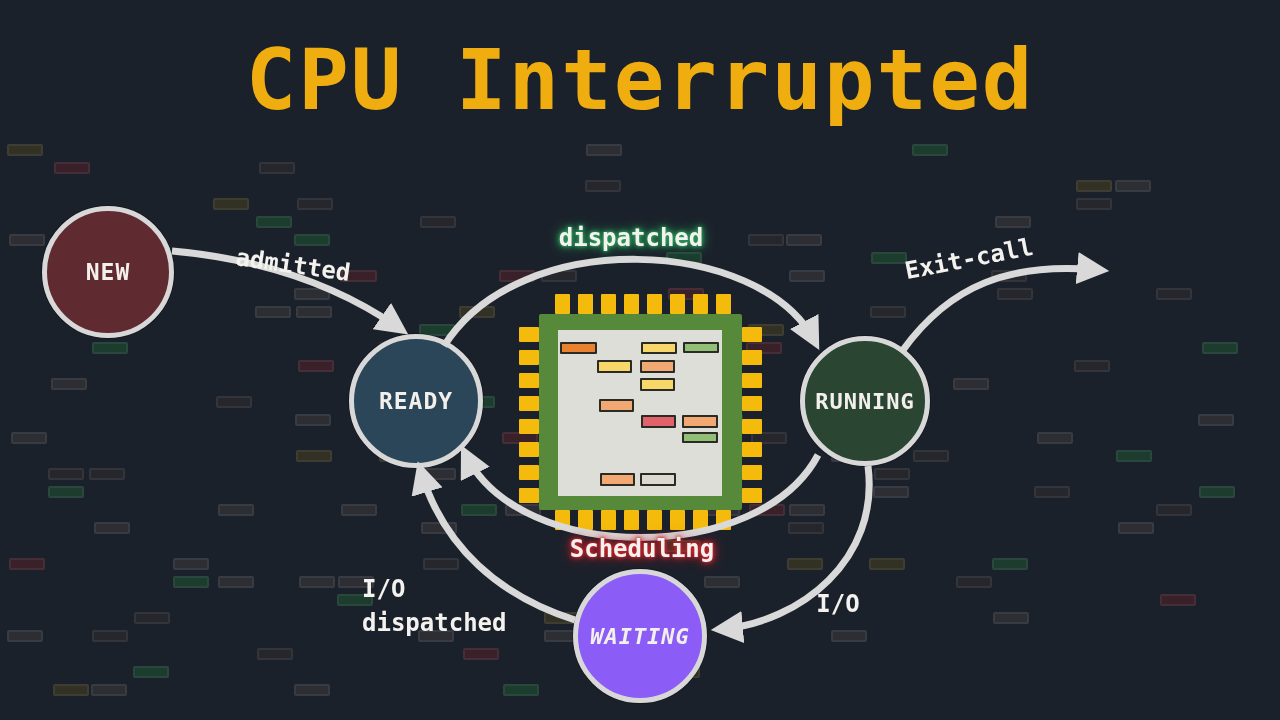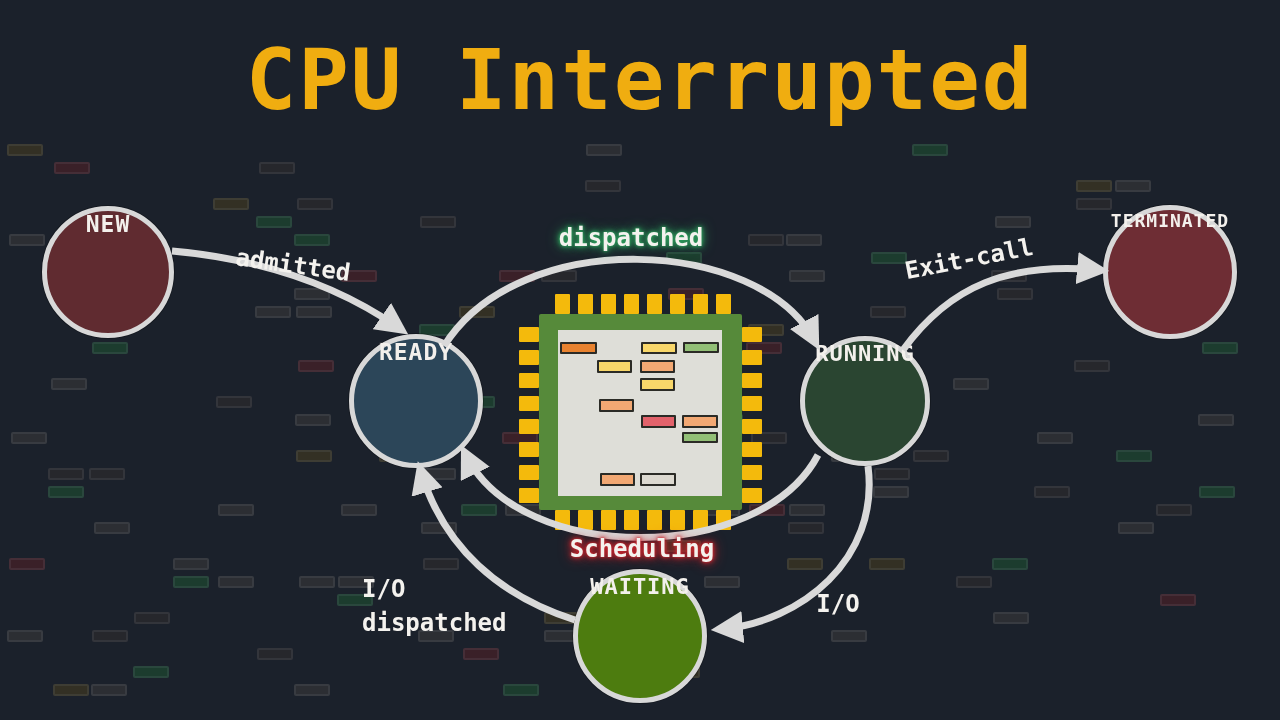--- a/index.html
+++ b/index.html
@@ -19,21 +19,21 @@
     line-height:1.2;
   }
   #chip{position:absolute;}
   .chip-frame,.chip-pin,.chip-die,.chip-bar{position:absolute;}
   .chip-frame{border-radius:2px;}
   .chip-pin{border-radius:1px;}
   .chip-bar{border:2px solid #2b2b26;border-radius:1px;box-sizing:border-box;}
   #nodes{position:absolute;inset:0;}
   .state{
     position:absolute;border:5px solid #d8d8d8;border-radius:50%;
-    box-sizing:border-box;display:flex;justify-content:center;
+    box-sizing:border-box;display:flex;align-items:center;justify-content:center;
     box-shadow:0 0 0 1px rgba(0,0,0,0.25);
   }
   .state span{color:#f3f0ec;font-weight:700;letter-spacing:1px;}
   #arrows{position:absolute;inset:0;pointer-events:none;}
   #labels{position:absolute;inset:0;}
   .tlabel{
     position:absolute;color:#f4f2ee;font-size:24px;font-weight:700;
     white-space:pre;text-align:center;
   }
   .tline{line-height:34px;}
@@ -225,24 +225,21 @@
   <div id="nodes">
       <div class="state" style="left: 42px; top: 206px; width: 132px; height: 132px; background: rgb(96, 43, 48); border-color: rgb(216, 216, 216);">
         <span style="font-size: 23px;">NEW</span>
       </div>
       <div class="state" style="left: 800px; top: 336px; width: 130px; height: 130px; background: rgb(42, 69, 49); border-color: rgb(216, 216, 216);">
         <span style="font-size: 22px;">RUNNING</span>
       </div>
       <div class="state" style="left: 349px; top: 334px; width: 134px; height: 134px; background: rgb(44, 70, 89); border-color: rgb(216, 216, 216);">
         <span style="font-size: 23px;">READY</span>
       </div>
-      <div class="state" style="left: 1103px; top: 205px; width: 134px; height: 134px; background: rgb(110, 45, 52); border-color: rgb(216, 216, 216);">
-        <span style="font-size: 18px;">TERMINATED</span>
-      </div>
-      <div class="state" style="left: 573px; top: 569px; width: 134px; height: 134px; background: #4d7c0f; border-color: rgb(216, 216, 216);">
+      <div class="state" style="left: 573px; top: 569px; width: 134px; height: 134px; background: #8b5cf6; border-color: rgb(216, 216, 216); font-style: italic;">
         <span style="font-size: 22px;">WAITING</span>
       </div>
     </div>
 
   <svg id="arrows" width="1280" height="720" viewBox="0 0 1280 720">
     <defs>
       <marker id="ah" viewBox="0 0 10 10" refX="6.5" refY="5" markerWidth="4.6" markerHeight="4.6" orient="auto-start-reverse">
         <path id="ah-path" d="M0,0 L10,5 L0,10 Z" fill="#d9d9d9"></path>
       </marker>
     </defs>

